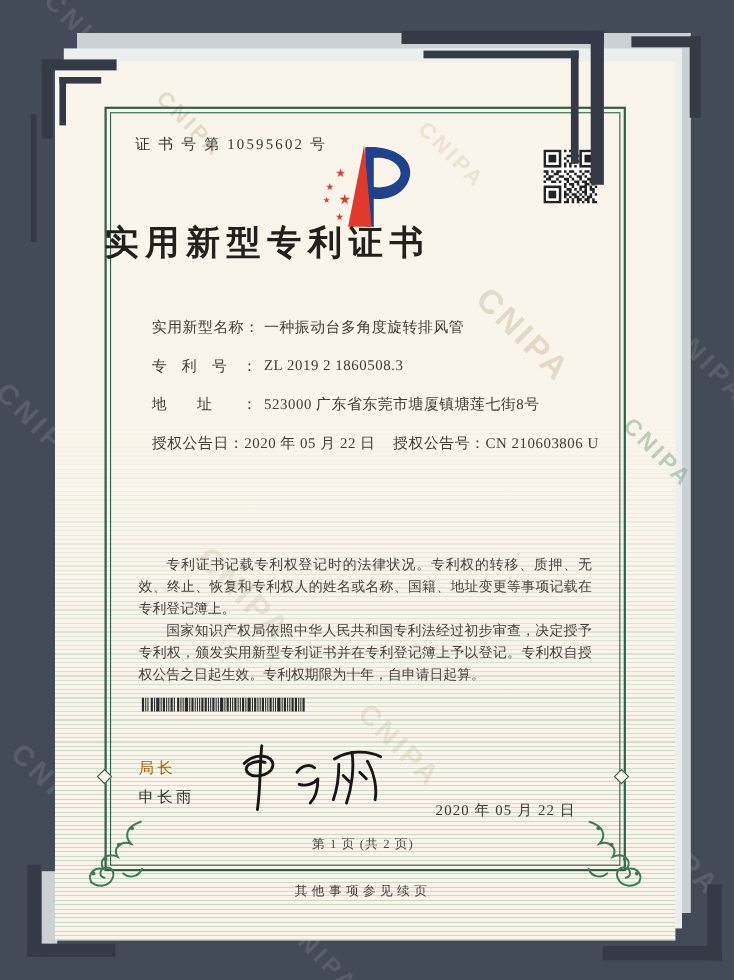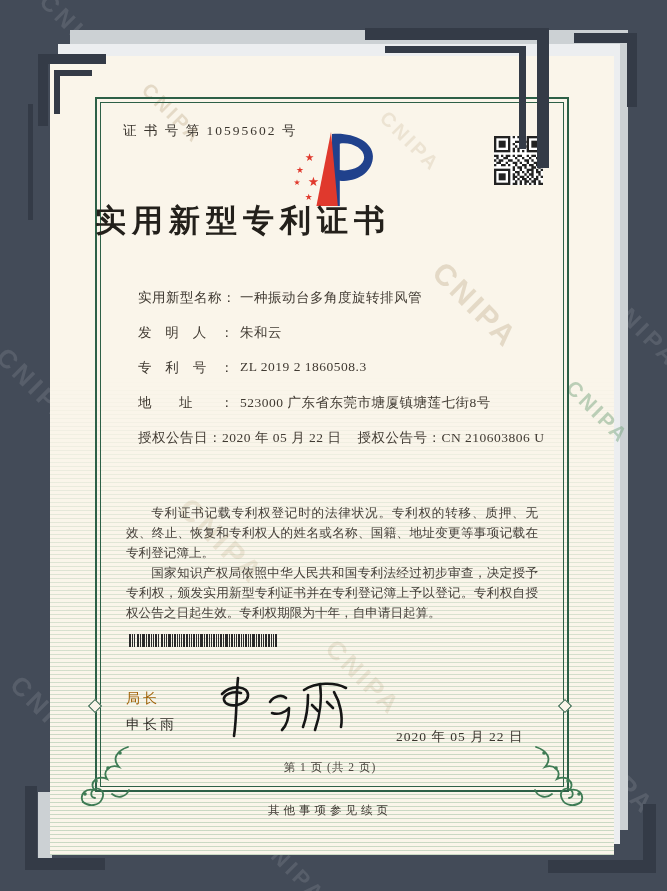--- a/index.html
+++ b/index.html
@@ -172,23 +172,20 @@
       </g>
     </svg>
 
     <div class="abs title">实用新型专利证书</div>
 
     <div class="abs fields">
       <div class="frow">
         <span class="flabel">实用新型名称：</span><span class="fvalue">一种振动台多角度旋转排风管</span>
       </div>
       <div class="frow">
-        <span class="flabel">发明人：</span><span class="fvalue">朱和云</span>
-      </div>
-      <div class="frow">
         <span class="flabel">专利号：</span><span class="fvalue">ZL 2019 2 1860508.3</span>
       </div>
       <div class="frow">
         <span class="flabel">地址：</span><span class="fvalue">523000 广东省东莞市塘厦镇塘莲七街8号</span>
       </div>
       <div class="frow">
         <span>授权公告日：</span><span>2020 年 05 月 22 日</span><span class="gpair2">授权公告号：</span><span>CN 210603806 U</span>
       </div>
     </div>
 

